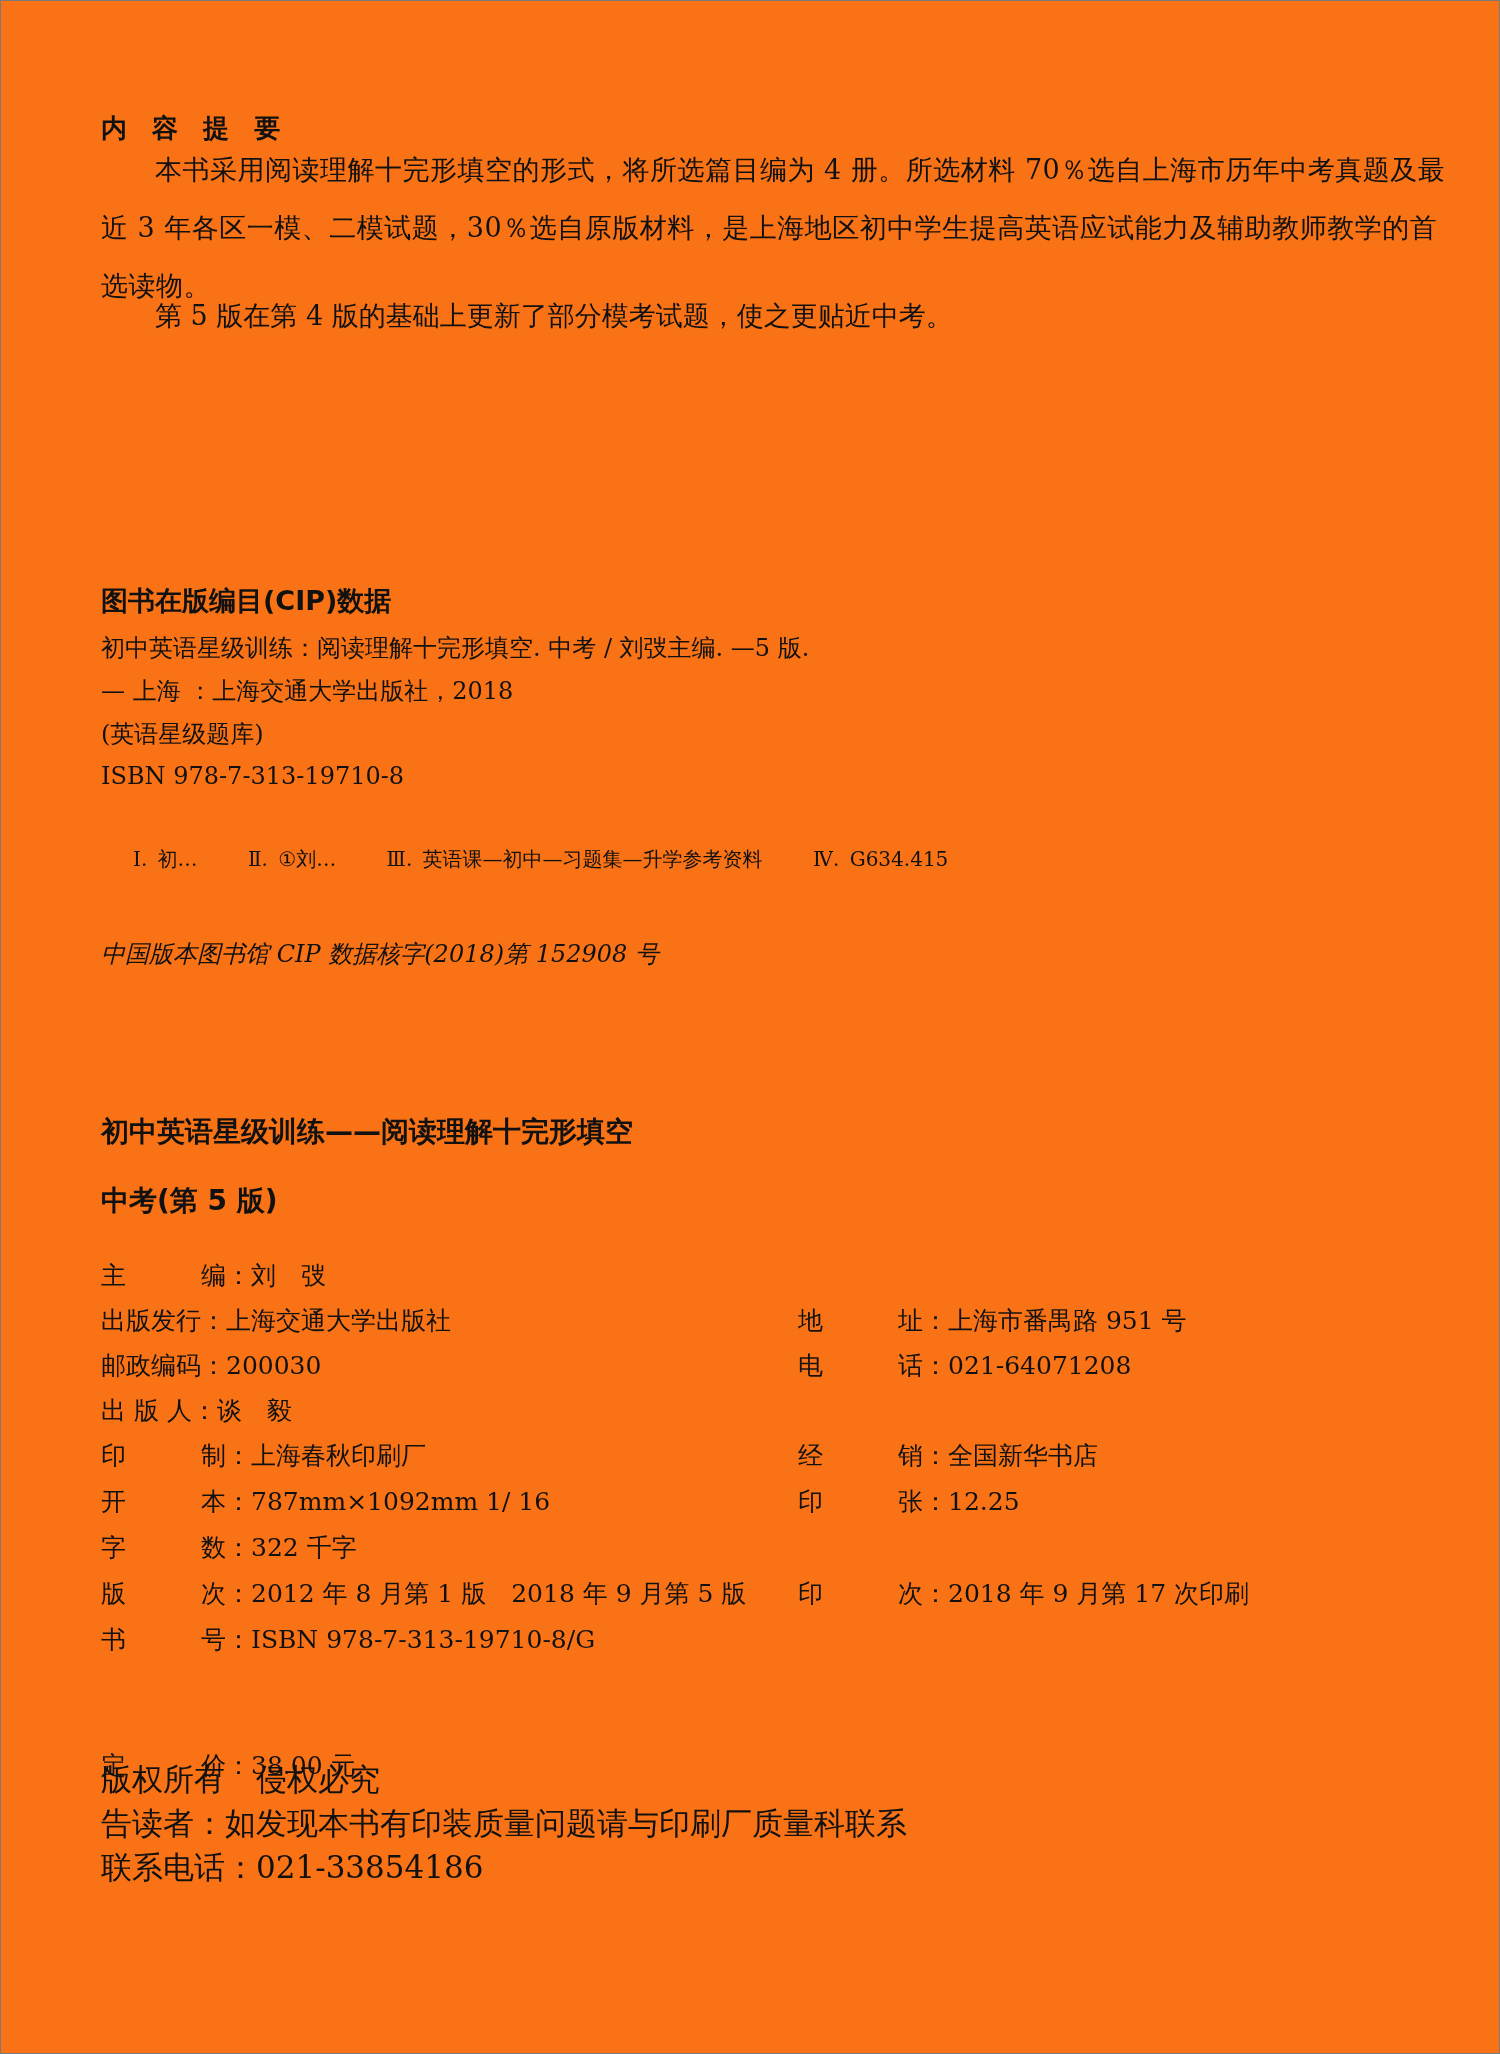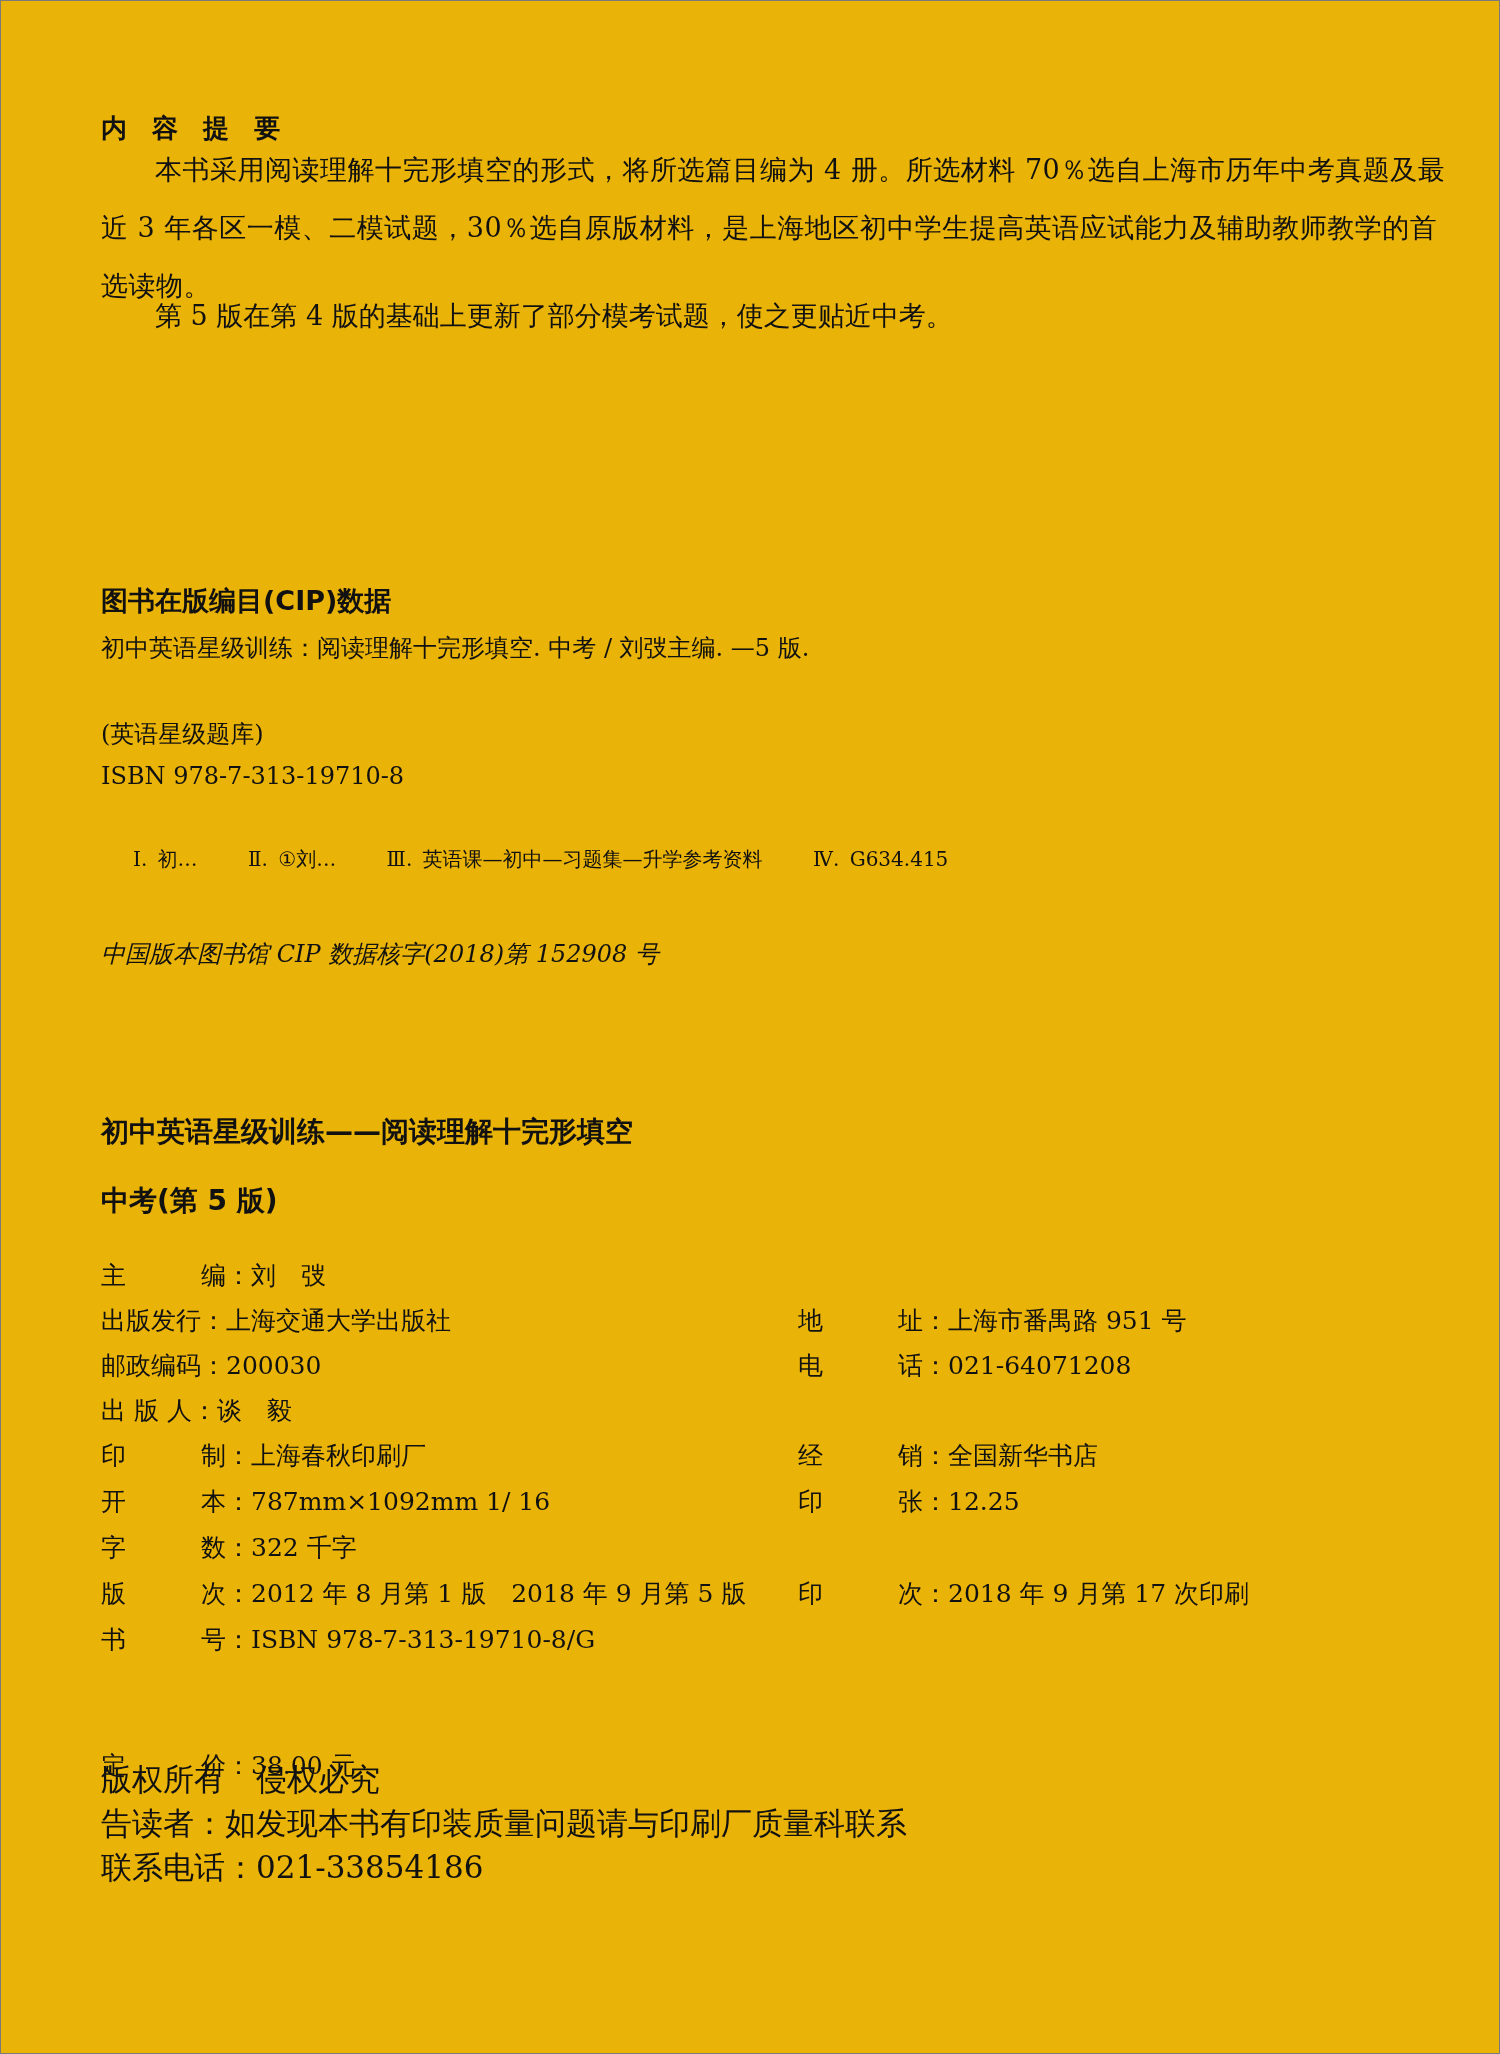--- a/index.html
+++ b/index.html
@@ -1,19 +1,19 @@
 <!DOCTYPE html>
 <html><head>
   <meta charset="utf-8">
   <style>
     html, body { margin: 0; padding: 0; background: #ffffff; }
     body { width: 1500px; height: 2054px; position: relative; overflow: hidden; }
     .page {
       position: absolute; left: 0; top: 0; width: 1498px; height: 2052px;
-      border: 1px solid #7a7a7a; background: #eab308; color: #111;
+      border: 1px solid #7a7a7a; background: #f97316; color: #111;
       font-family: "DejaVu Serif", "Liberation Serif", serif;
     }
     .abs { position: absolute; white-space: nowrap; }
     .heading-bold { font-family: "DejaVu Sans", "Liberation Sans", sans-serif; font-weight: bold; }
     .summary-title { left: 100px; top: 110px; font-size: 26px; letter-spacing: 8px; font-weight: bold; font-family: "DejaVu Sans", sans-serif; }
     .para { font-size: 27px; line-height: 58px; }
     .p1 { left: 100px; top: 140px; width: 1360px; white-space: normal; text-indent: 54px; letter-spacing: 0.5px; }
     .p2 { left: 154px; top: 284px; }
     .cip-title { left: 100px; top: 582px; font-size: 27px; }
     .cip-line { font-size: 24px; left: 100px; }
@@ -31,20 +31,21 @@
 <body>
 
 <div class="page">
 
   <div class="abs summary-title">内 容 提 要</div>
   <div class="abs para p1">本书采用阅读理解十完形填空的形式，将所选篇目编为 4 册。所选材料 70％选自上海市历年中考真题及最近 3 年各区一模、二模试题，30％选自原版材料，是上海地区初中学生提高英语应试能力及辅助教师教学的首选读物。</div>
   <div class="abs para p2" style="top:286px;">第 5 版在第 4 版的基础上更新了部分模考试题，使之更贴近中考。</div>
 
   <div class="abs cip-title heading-bold">图书在版编目(CIP)数据</div>
   <div class="abs cip-line" style="top:631px;">初中英语星级训练：阅读理解十完形填空. 中考 / 刘弢主编. —5 版.</div>
+  <div class="abs cip-line" style="top:674px;">— 上海 ：上海交通大学出版社，2018</div>
   <div class="abs cip-line" style="top:717px;">(英语星级题库)</div>
   <div class="abs cip-line" style="top:761px;">ISBN 978-7-313-19710-8</div>
 
   <div class="abs cls-line">
     <span>Ⅰ. 初…</span>
     <span>Ⅱ. ①刘…</span>
     <span>Ⅲ. 英语课—初中—习题集—升学参考资料</span>
     <span>Ⅳ. G634.415</span>
   </div>
 

